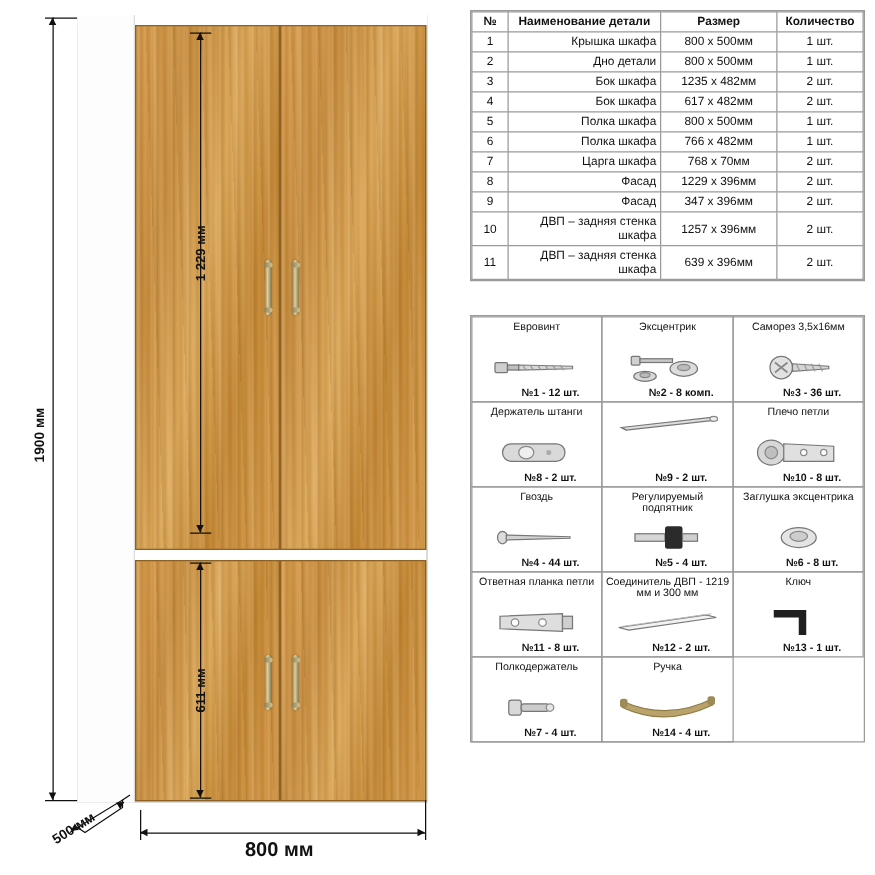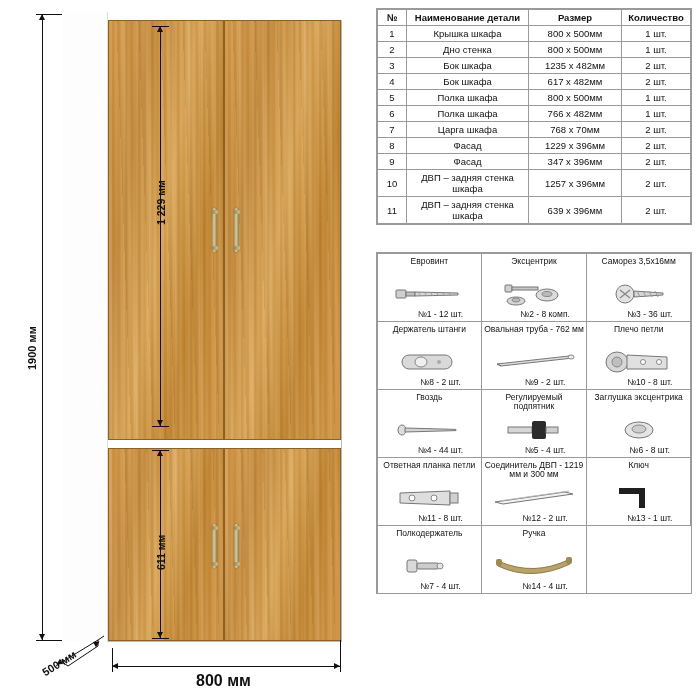--- a/index.html
+++ b/index.html
@@ -101,38 +101,38 @@
     position:absolute;left:376px;top:8px;width:316px;
     border:1px solid #9a9a9a;
     box-sizing:border-box;
   }
   #parts table{border-collapse:collapse;width:100%;font-size:9.5px;}
   #parts th,#parts td{
     border:1px solid #9a9a9a;padding:2px 3px;vertical-align:middle;
   }
   #parts th{font-weight:bold;text-align:center;font-size:9.5px;}
   .c-num{width:22px;text-align:center;}
-  .c-name{text-align:center;}
+  .c-name{text-align:right;}
   .c-size{width:86px;text-align:center;}
   .c-qty{width:62px;text-align:center;}
 
   
   #hardware{
     position:absolute;left:376px;top:252px;width:316px;
     border:1px solid #9a9a9a;box-sizing:border-box;
     display:grid;grid-template-columns:1fr 1fr 1fr;
   }
   .hw{
     border:1px solid #9a9a9a;margin:-0.5px;
     display:flex;flex-direction:column;align-items:center;justify-content:space-between;
     padding:3px 2px 2px;min-height:68px;box-sizing:border-box;
   }
   .hw-title{font-size:8.5px;text-align:center;line-height:1.12;min-height:22px;}
   .hw-art{height:30px;display:flex;align-items:center;justify-content:center;}
-  .hw-qty{font-size:8.5px;text-align:center;font-weight:normal;margin-left:22px;}
+  .hw-qty{font-size:8.5px;text-align:center;font-weight:bold;margin-left:22px;}
   .hw.empty{border:none;margin:-0.5px;}
 </style>
 </head>
 <body>
 
 <div id="drawing">
 
   <div class="dim-line-v" style="left:42px;top:14px;height:626px;"></div>
   <div class="arrow arr-up" style="left:39px;top:14px;"></div>
   <div class="arrow arr-down" style="left:39px;top:634px;"></div>
@@ -200,21 +200,21 @@
     </thead>
     <tbody>
       <tr>
           <td class="c-num">1</td>
           <td class="c-name">Крышка шкафа</td>
           <td class="c-size">800 x 500мм</td>
           <td class="c-qty">1 шт.</td>
         </tr>
       <tr>
           <td class="c-num">2</td>
-          <td class="c-name">Дно стенка</td>
+          <td class="c-name">Дно детали</td>
           <td class="c-size">800 x 500мм</td>
           <td class="c-qty">1 шт.</td>
         </tr>
       <tr>
           <td class="c-num">3</td>
           <td class="c-name">Бок шкафа</td>
           <td class="c-size">1235 x 482мм</td>
           <td class="c-qty">2 шт.</td>
         </tr>
       <tr>
@@ -318,21 +318,20 @@
       <svg width="60" height="26" viewBox="0 0 60 26">
           <path d="M10 6 h36 a4 4 0 0 1 0 14 h-36 a4 4 0 0 1 0 -14 z" fill="#d9d9d9" stroke="#777"></path>
           <ellipse cx="22" cy="13" rx="6" ry="5" fill="#efefef" stroke="#888"></ellipse>
           <circle cx="40" cy="13" r="2" fill="#aaa"></circle>
         </svg>
     </div>
     <div class="hw-qty">№8 - 2 шт.</div>
   </div>
 
   <div class="hw">
-    <div class="hw-title">Овальная труба - 762 мм</div>
     <div class="hw-art">
       <svg width="86" height="20" viewBox="0 0 86 20">
           <path d="M6 12 L78 4 L82 6 L10 14 Z" fill="#dddddd" stroke="#777"></path>
           <path d="M6 12 L10 14" stroke="#777"></path>
           <ellipse cx="80" cy="5" rx="3" ry="2" fill="#eee" stroke="#888"></ellipse>
         </svg>
     </div>
     <div class="hw-qty">№9 - 2 шт.</div>
   </div>
 

